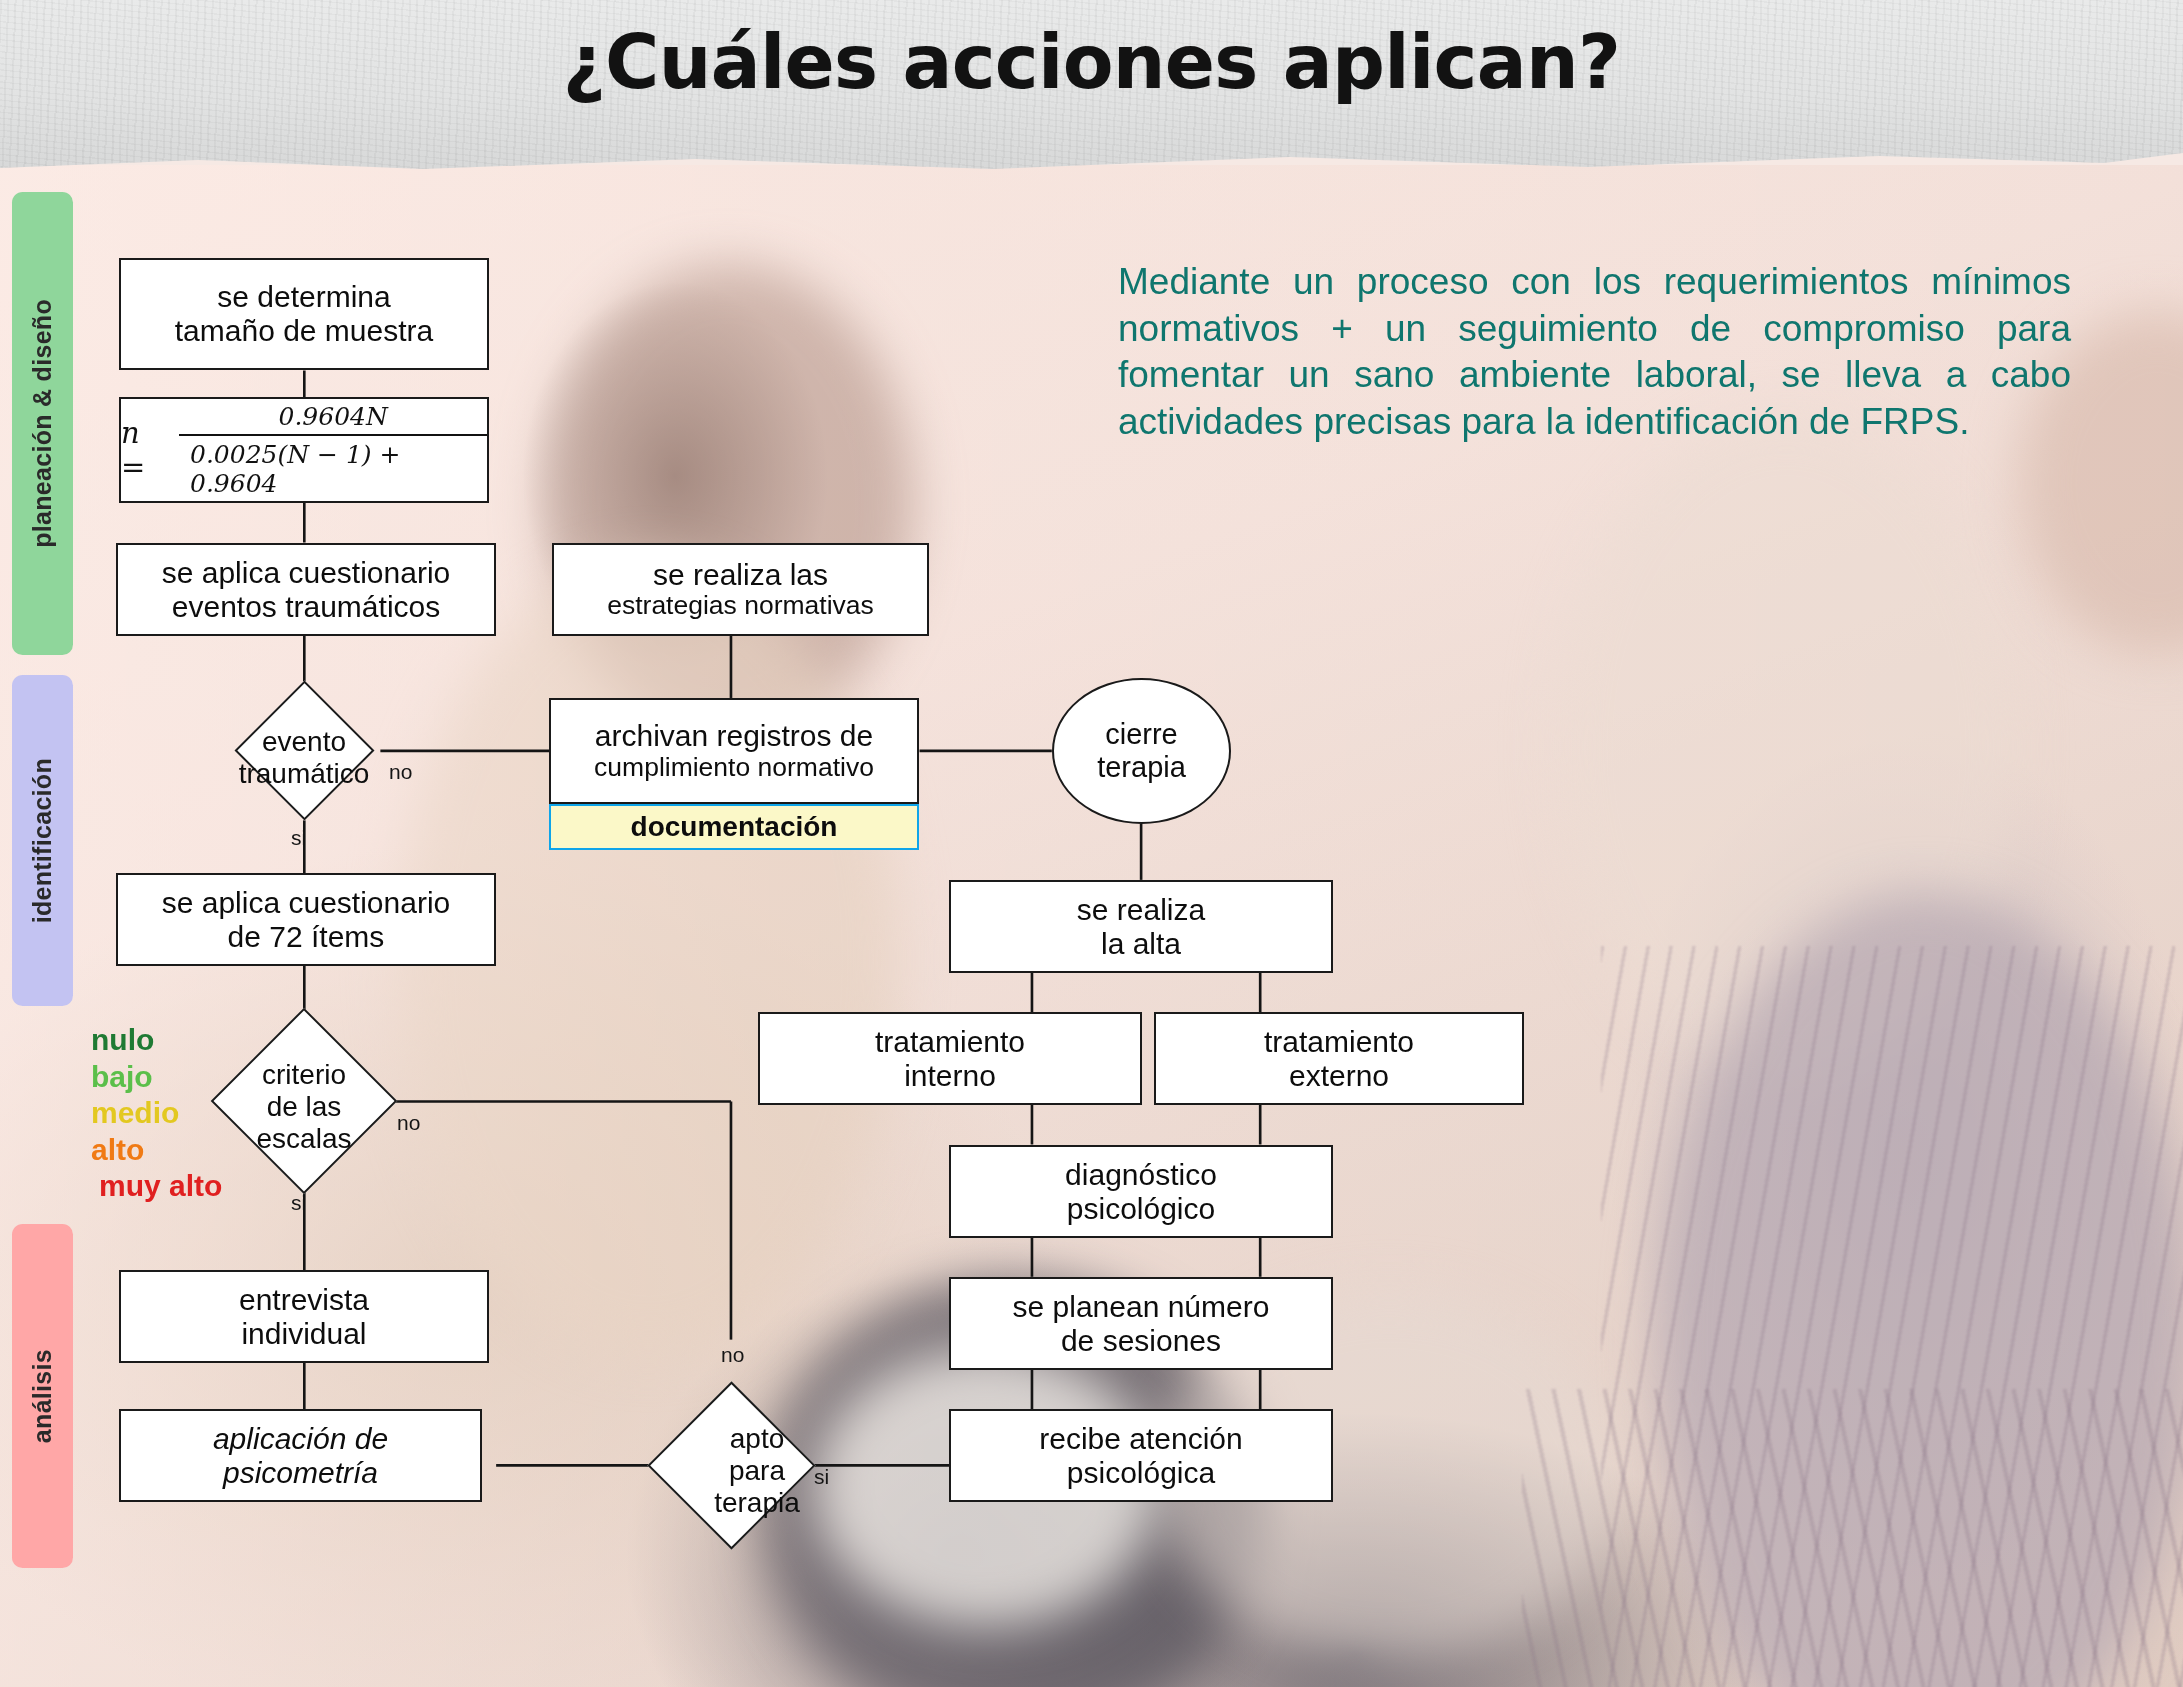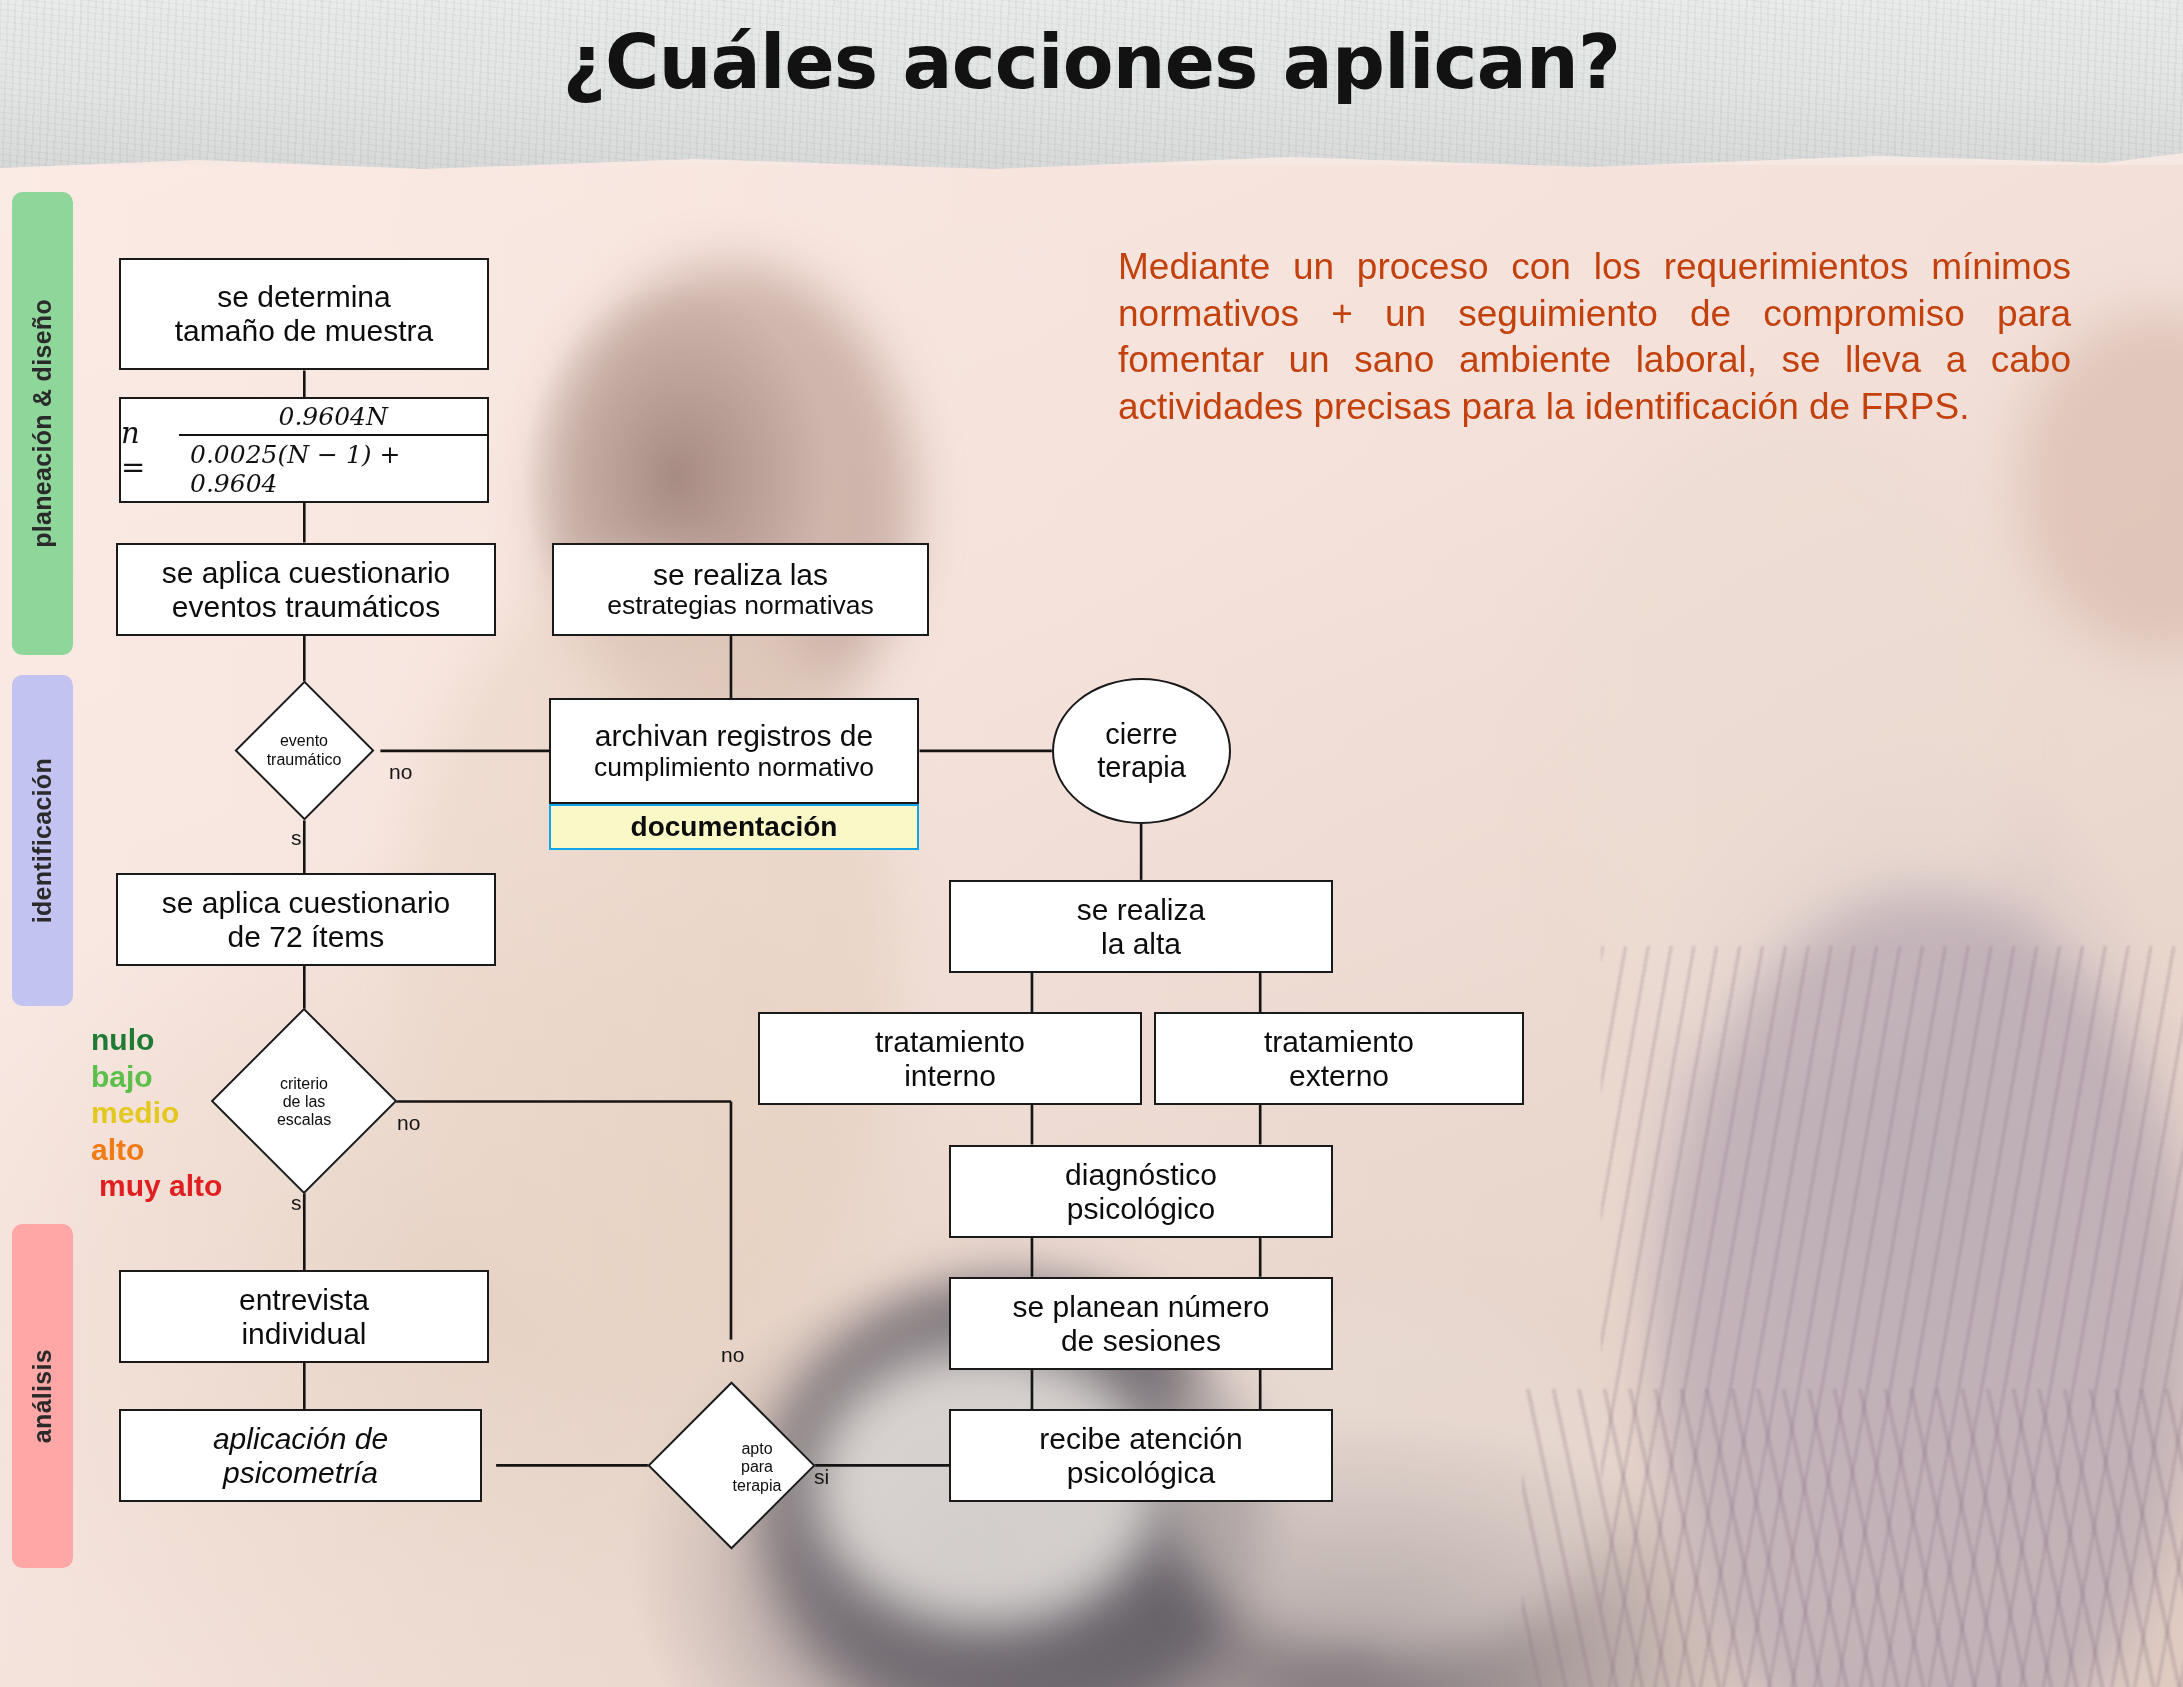--- a/index.html
+++ b/index.html
@@ -150,23 +150,23 @@
     position: absolute;
     background: #ffffff;
     border: 2.6px solid #1a1a1a;
     box-sizing: border-box;
     transform: rotate(45deg);
   }
   .diamond-label {
     position: absolute;
     display: flex;
     align-items: center;
-    justify-content: center;
+    justify-content: flex-end;
     text-align: center;
-    font-size: 16px;
+    font-size: 28px;
     color: #0d0d0d;
     line-height: 1.14;
     pointer-events: none;
   }
   .ellipse {
     position: absolute;
     background: #ffffff;
     border: 2.6px solid #1a1a1a;
     border-radius: 50%;
     box-sizing: border-box;
@@ -211,25 +211,25 @@
   }
   .formula .lhs { font-style: italic; font-size: 29px; }
   .formula .frac { display: inline-flex; flex-direction: column; align-items: center; }
   .formula .num { font-size: 25px; padding: 0 10.6px 2.6px; }
   .formula .den { font-size: 25px; padding: 4px 10.6px 0; border-top: 2px solid #111; }
   .formula .it { font-style: italic; }
 
   
   .description {
     position: absolute;
-    left: 1118px; top: 244px;
+    left: 1118px; top: 259px;
     width: 953px;
     font-size: 37px;
     line-height: 1.26;
-    color: #c2410c;
+    color: #0f766e;
     text-align: justify;
   }
 
   
   .scale-legend {
     position: absolute;
     left: 91px; top: 1022px;
     width: 152px;
     font-size: 30px;
     font-weight: 700;

